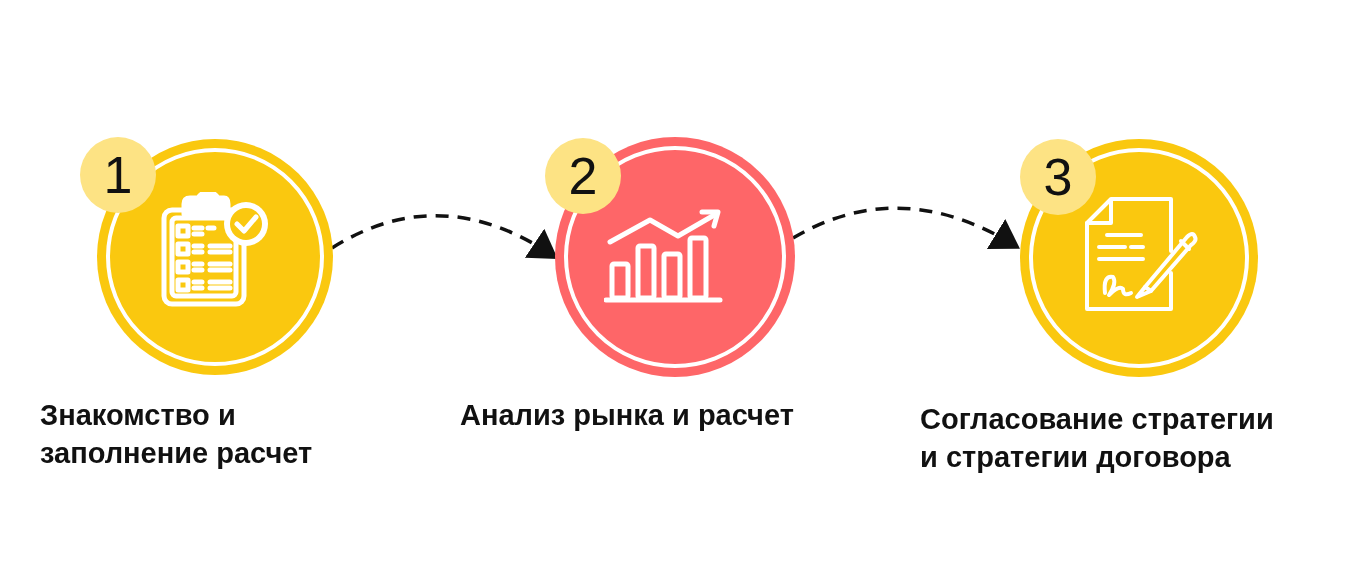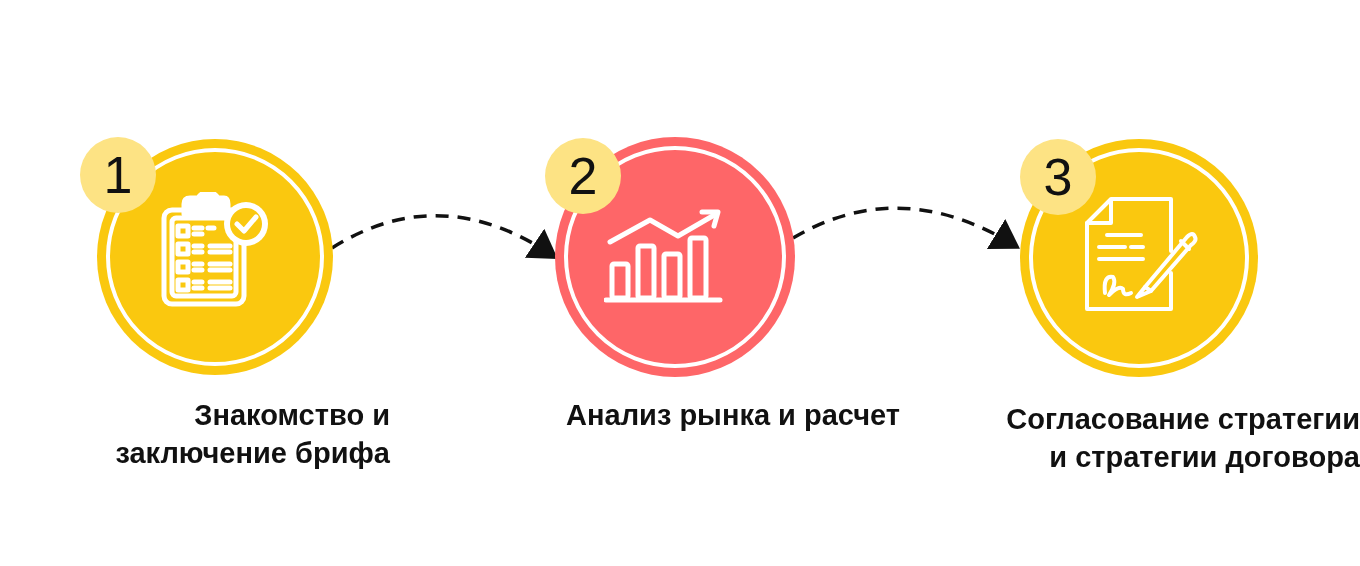--- a/index.html
+++ b/index.html
@@ -2,21 +2,21 @@
 <html><head>
 <meta charset="utf-8">
 <style>
   html, body { margin: 0; padding: 0; background: #ffffff; }
   body { width: 1360px; height: 566px; position: relative; overflow: hidden; font-family: "Liberation Sans", sans-serif; }
   .step { position: absolute; }
   .circle { position: absolute; border-radius: 50%; box-sizing: border-box; }
   .circle .ring { position: absolute; inset: 9px; border: 4px solid #ffffff; border-radius: 50%; }
   .badge { position: absolute; width: 76px; height: 76px; border-radius: 50%; background: #fde384; display: flex; align-items: center; justify-content: center; font-size: 52px; color: #111; font-family: "Liberation Sans", sans-serif; }
   .icon { position: absolute; }
-  .label { position: absolute; text-align: right; font-weight: bold; font-size: 29px; line-height: 38px; color: #111; font-family: "Liberation Sans", sans-serif; }
+  .label { position: absolute; text-align: left; font-weight: bold; font-size: 29px; line-height: 38px; color: #111; font-family: "Liberation Sans", sans-serif; }
   svg.arrows { position: absolute; left: 0; top: 0; }
 </style>
 </head>
 <body>
 
 <svg class="arrows" width="1360" height="566">
   <defs>
     <marker id="ah" markerWidth="10" markerHeight="10" refX="6" refY="5" orient="auto" markerUnits="strokeWidth">
       <path d="M0,0 L8,5 L0,10 z" fill="#111"></path>
     </marker>
@@ -45,21 +45,21 @@
     </g>
     <circle cx="88" cy="32" r="22" fill="#fff"></circle>
     <circle cx="88" cy="32" r="16" fill="#fac80f"></circle>
     <path d="M79 32 L86 39 L98 25" fill="none" stroke="#fff" stroke-width="5" stroke-linecap="round" stroke-linejoin="round"></path>
   </svg>
   <div class="badge" style="left:80px; top:137px;">
     <span>1</span>
   </div>
   <div class="label" style="left:40px; top:396px; width:350px;">
     <div>Знакомство и</div>
-    <div>заключение брифа</div>
+    <div>заполнение расчет</div>
   </div>
 </div>
 
 <div class="step">
   <div class="circle" style="left:555px; top:137px; width:240px; height:240px; background:#fe6668;">
     <div class="ring"></div>
   </div>
   <svg class="icon" style="left:604px; top:206px;" width="120" height="100" viewBox="0 0 120 100">
     <g fill="none" stroke="#fff" stroke-width="5" stroke-linejoin="round" stroke-linecap="round">
       <path d="M6 36 L46 14 L74 30 L112 8"></path>
@@ -67,21 +67,21 @@
       <rect x="8" y="58" width="16" height="34" rx="2"></rect>
       <rect x="34" y="40" width="16" height="52" rx="2"></rect>
       <rect x="60" y="48" width="16" height="44" rx="2"></rect>
       <rect x="86" y="32" width="16" height="60" rx="2"></rect>
       <path d="M2 94 H116"></path>
     </g>
   </svg>
   <div class="badge" style="left:545px; top:138px;">
     <span>2</span>
   </div>
-  <div class="label" style="left:490px; top:396px; width:410px;">
+  <div class="label" style="left:460px; top:396px; width:410px;">
     <div>Анализ рынка и расчет</div>
   </div>
 </div>
 
 <div class="step">
   <div class="circle" style="left:1020px; top:139px; width:238px; height:238px; background:#fac80f;">
     <div class="ring"></div>
   </div>
   <svg class="icon" style="left:1085px; top:195px;" width="115" height="120" viewBox="0 0 115 120">
     <g fill="none" stroke="#fff" stroke-width="4" stroke-linejoin="round" stroke-linecap="round">

